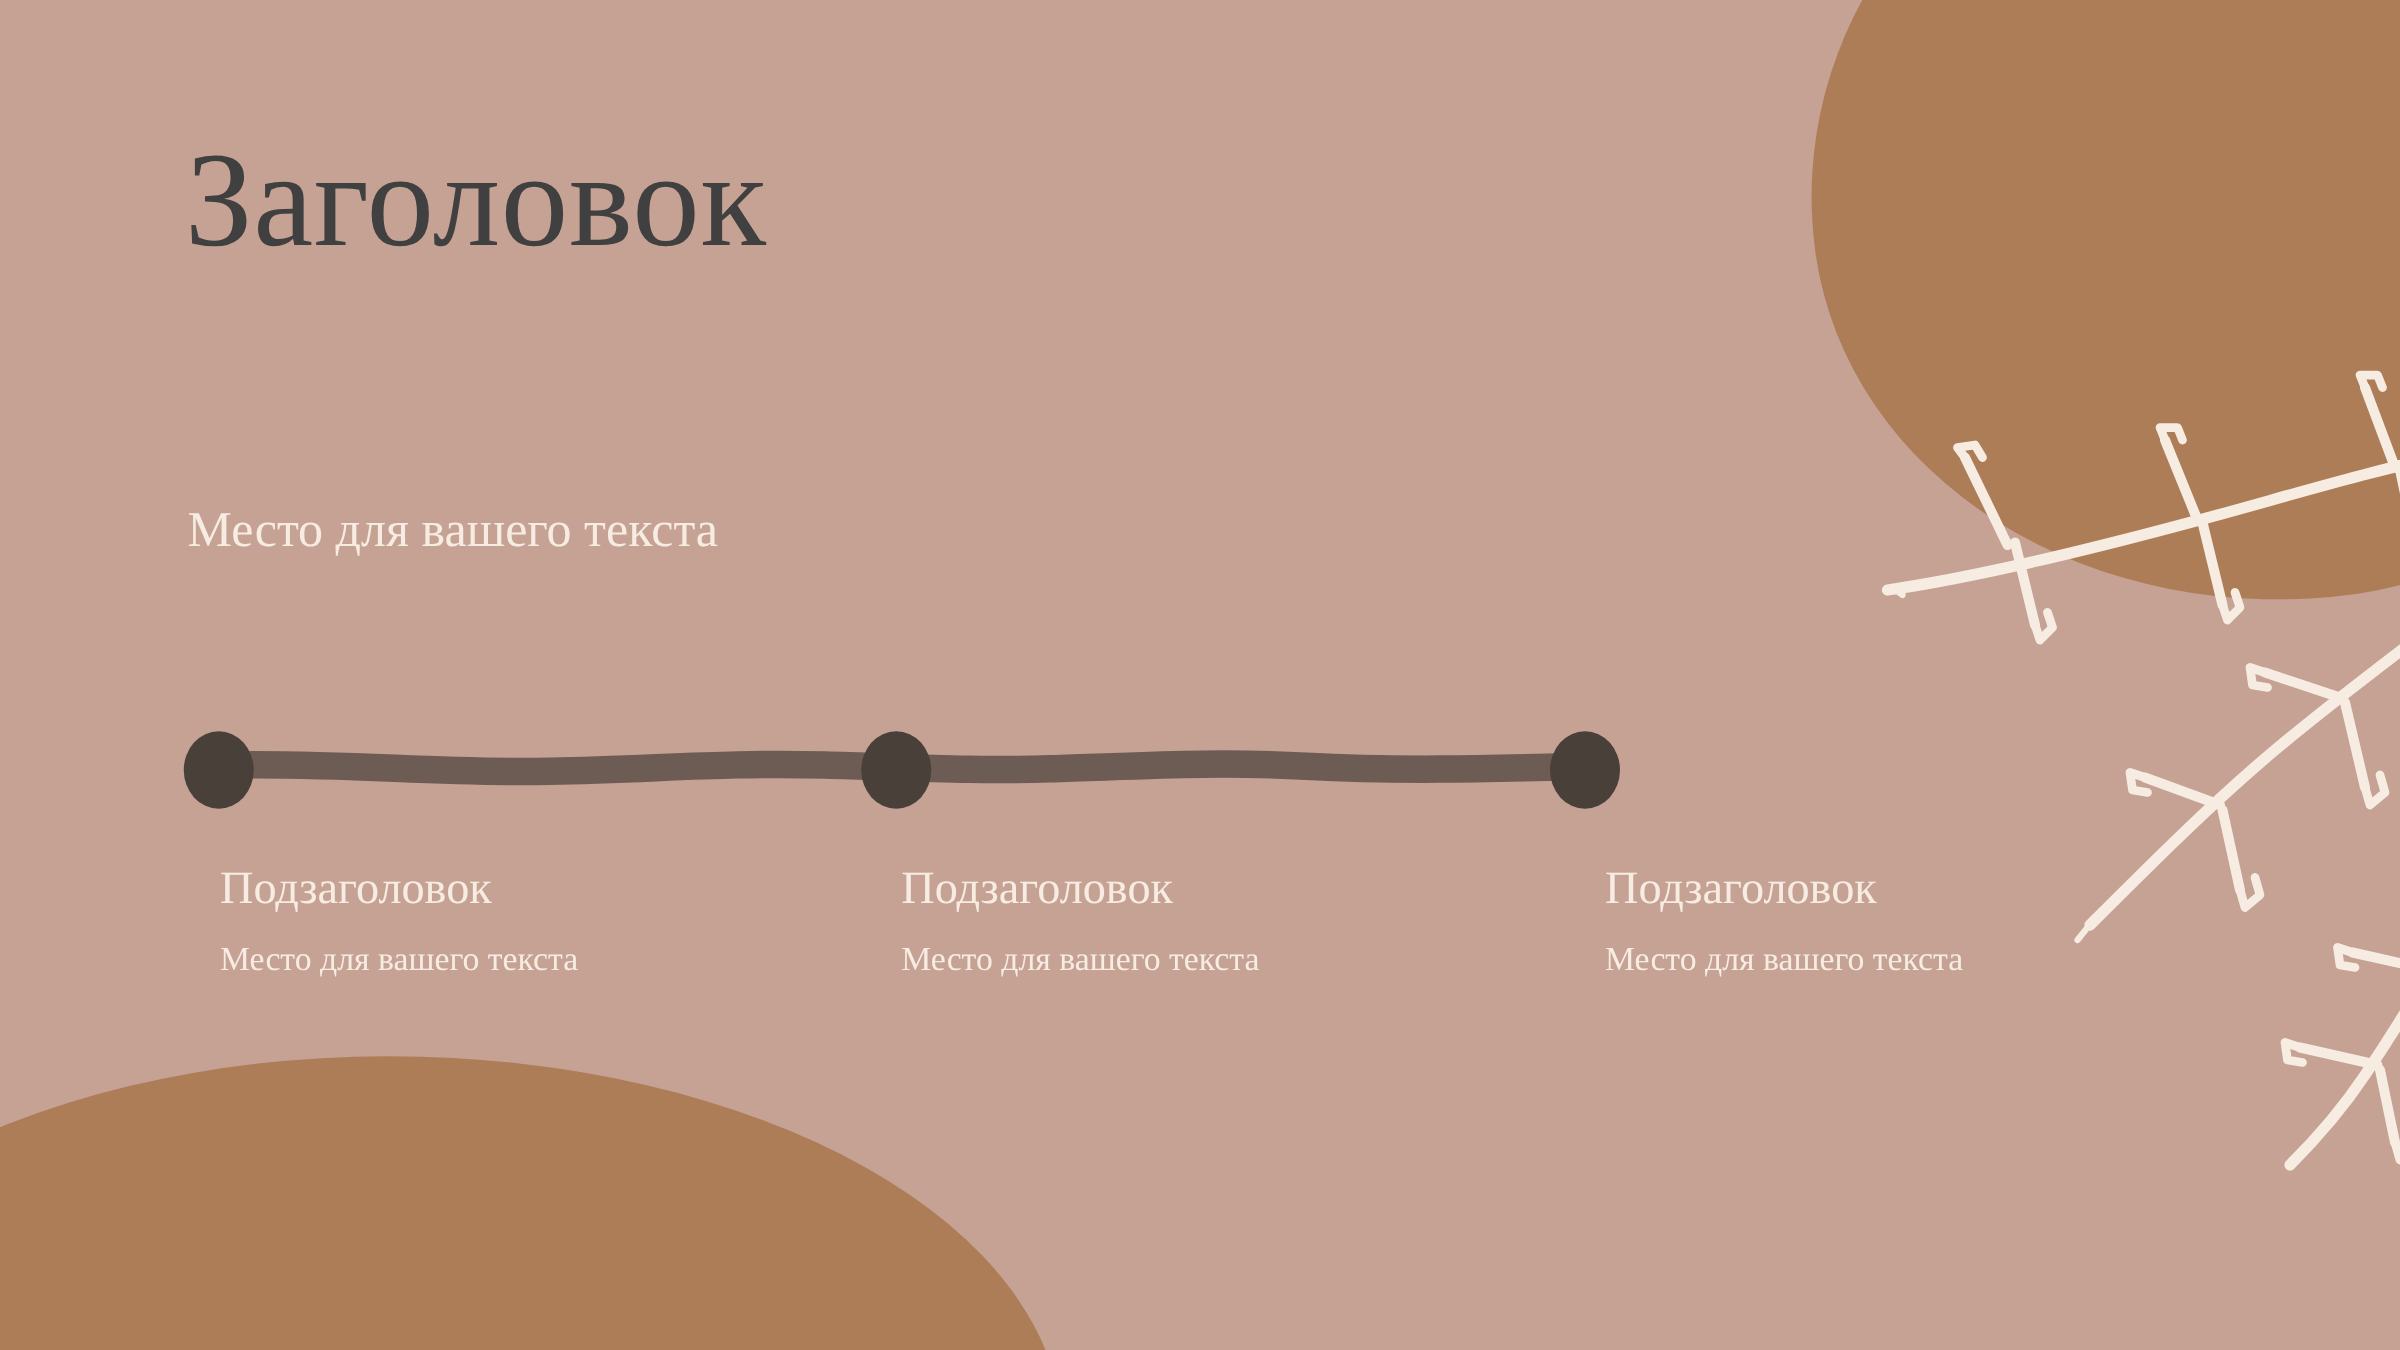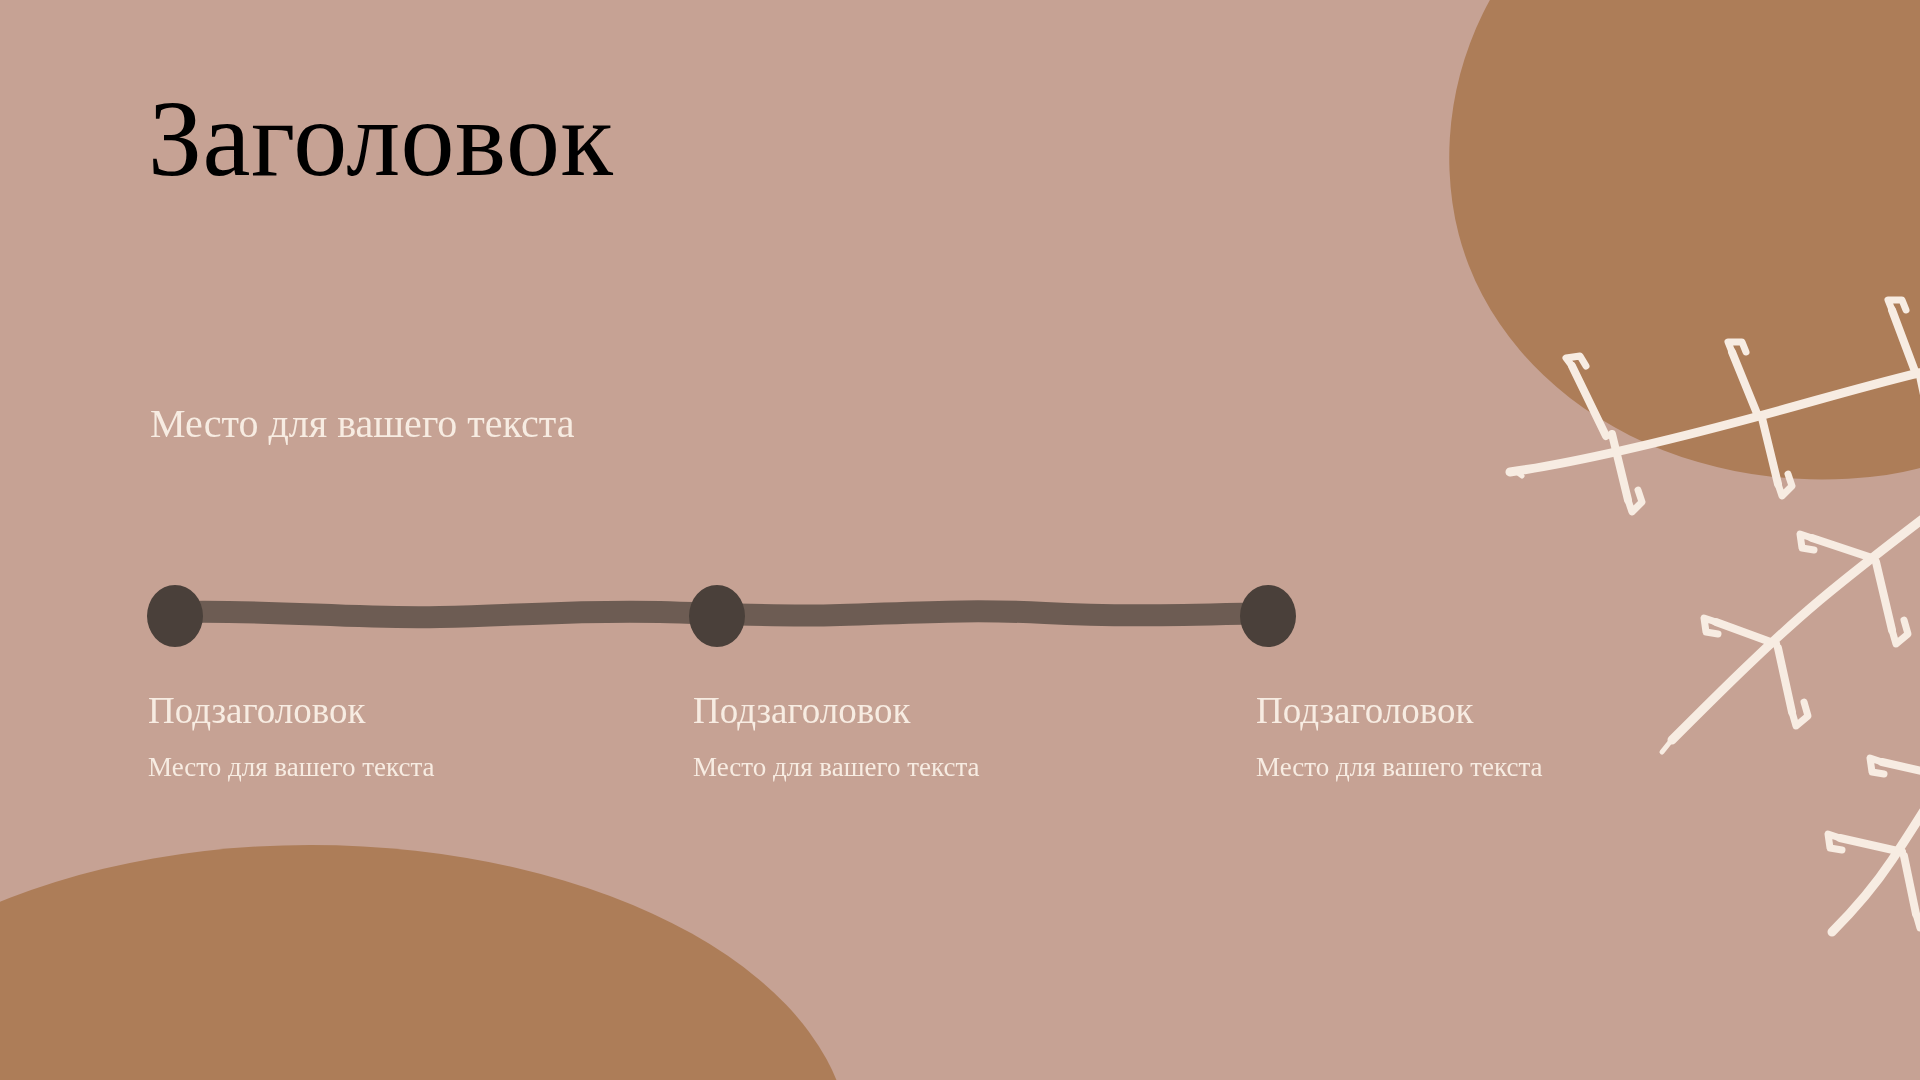--- a/index.html
+++ b/index.html
@@ -61,24 +61,24 @@
   }
 
   
   .content {
     position: absolute;
     inset: 0;
   }
   .title {
     position: absolute;
     left: 148px;
-    top: 82px;
+    top: 104px;
     font-size: 108px;
     line-height: 1.05;
-    color: #000000;
+    color: #404040;
     letter-spacing: 0.5px;
     white-space: nowrap;
   }
   .subtitle {
     position: absolute;
     left: 150px;
     top: 400px;
     font-size: 40px;
     line-height: 1.2;
     color: #f7ece2;
@@ -105,20 +105,21 @@
     position: absolute;
     left: 148px;
     top: 690px;
     width: 1400px;
     height: 120px;
   }
   .col {
     position: absolute;
     top: 0;
     width: 430px;
+    margin-left: 28px;
   }
   .col-0 { left: 0px; }
   .col-1 { left: 545px; }
   .col-2 { left: 1108px; }
 
   .col-head {
     font-size: 37px;
     line-height: 1.15;
     color: #f7ece2;
     white-space: nowrap;

